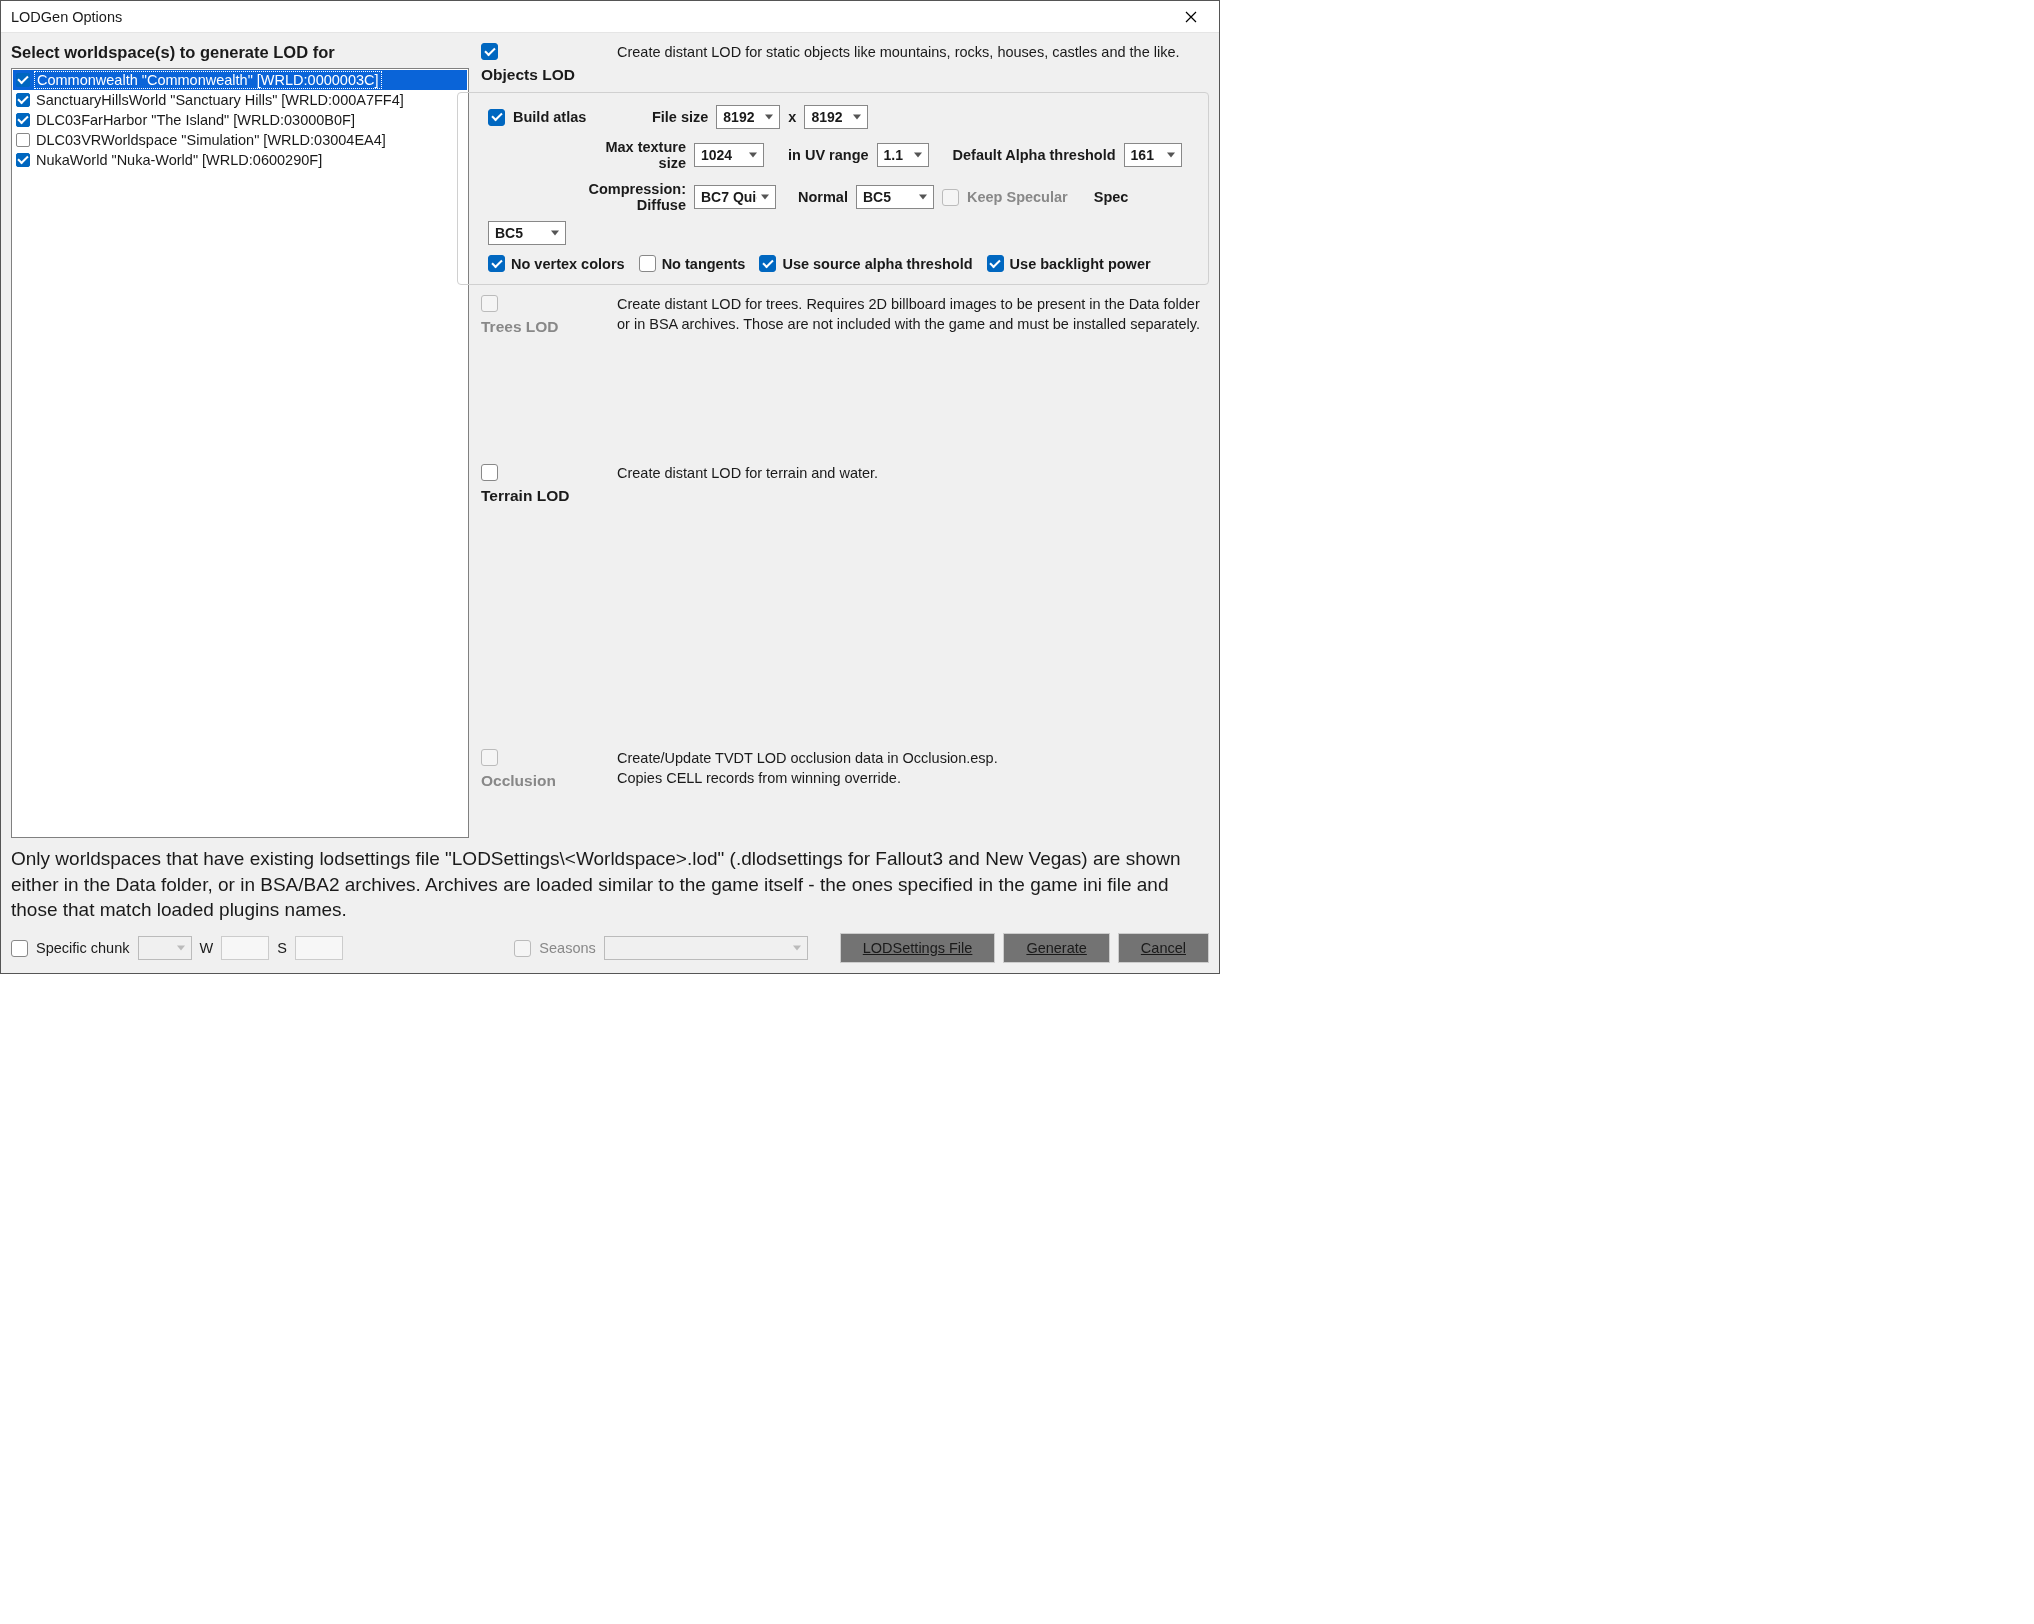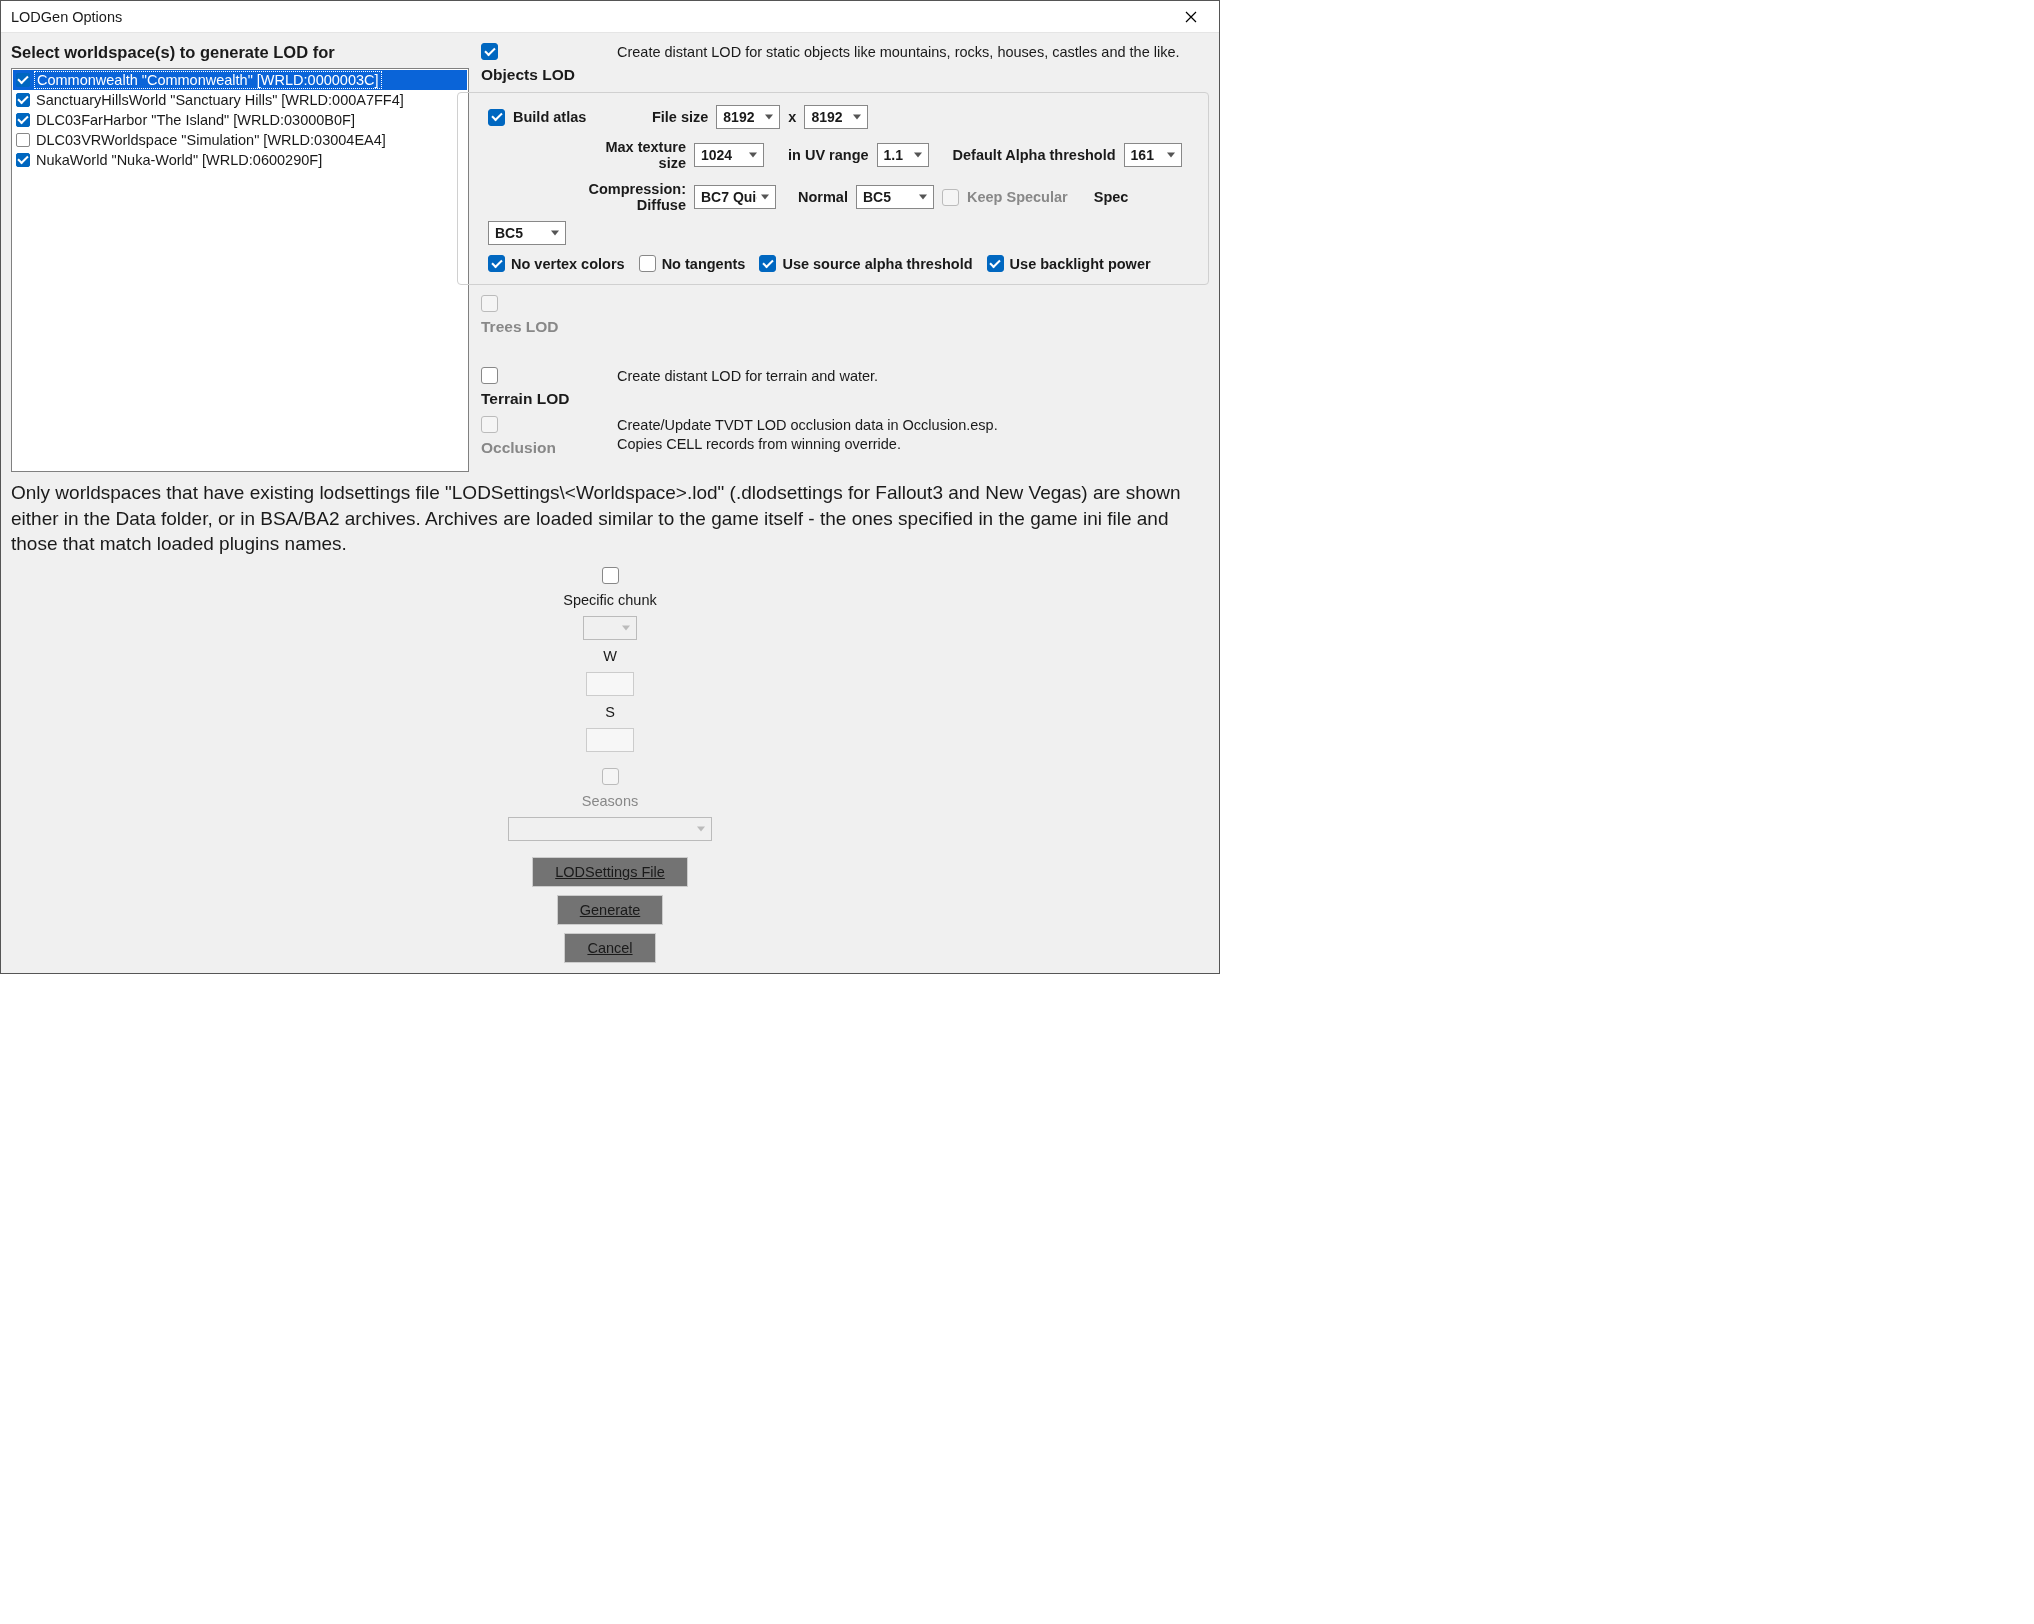--- a/index.html
+++ b/index.html
@@ -32,21 +32,21 @@
   .section-desc { flex: 1; font-size: 14.5px; line-height: 1.35; }
   .group { border: 1px solid #d0d0d0; border-radius: 4px; padding: 12px 16px 12px 30px; margin-left: -24px; display: flex; flex-direction: column; gap: 10px; font-weight: bold; }
   .row { display: flex; align-items: center; gap: 8px; flex-wrap: wrap; }
   .lbl-right { text-align: right; }
   .combo { height: 24px; border: 1px solid #888; background: #fff; padding: 0 18px 0 6px; font-size: 14px; position: relative; display: inline-flex; align-items: center; min-width: 50px; }
   .combo::after { content: ""; position: absolute; right: 6px; top: 50%; width: 0; height: 0; border-left: 4px solid transparent; border-right: 4px solid transparent; border-top: 5px solid #555; transform: translateY(-50%); }
   .combo.disabled { background: #f0f0f0; color: #999; border-color: #bbb; }
   .combo.disabled::after { border-top-color: #bbb; }
   .txt { height: 24px; border: 1px solid #888; background: #fff; padding: 0 6px; font-size: 14px; display: inline-flex; align-items: center; }
   .footnote { font-size: 19px; margin-top: 8px; line-height: 1.35; }
-  .bottom-bar { display: flex; align-items: center; gap: 8px; margin-top: 10px; flex-direction: column; }
+  .bottom-bar { display: flex; align-items: center; gap: 8px; margin-top: 10px; }
   .spacer { flex: 1; }
   .btn { height: 30px; padding: 0 22px; background: #737373; border: 1px solid #ccc; border-radius: 0; cursor: pointer; font-size: 14.5px; display: inline-flex; align-items: center; justify-content: center; text-decoration: underline; }
   .disabled-text { color: #888; }
 </style>
 </head>
 <body>
 
 <div class="window">
 
   <div class="titlebar">
@@ -183,20 +183,21 @@
           </div>
         </div>
 
         <div class="section" style="margin-top:10px">
           <div class="section-head">
             <span class="cbox disabled">
                 <span class="box"></span>
               </span>
             <span class="section-title disabled-text">Trees LOD</span>
           </div>
+          <div class="section-desc">Create distant LOD for trees. Requires 2D billboard images to be present in the Data folder or in BSA archives. Those are not included with the game and must be installed separately.</div>
         </div>
 
         <div style="height:120px"></div>
 
         <div class="section">
           <div class="section-head">
             <span class="cbox">
                 <span class="box"></span>
               </span>
             <span class="section-title">Terrain LOD</span>

